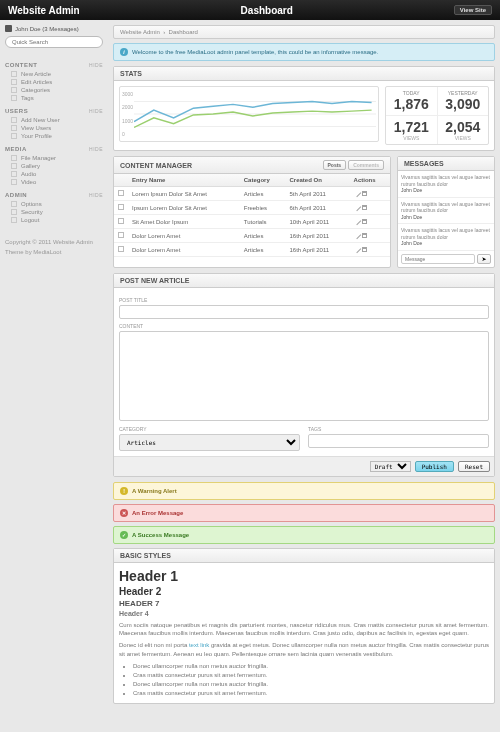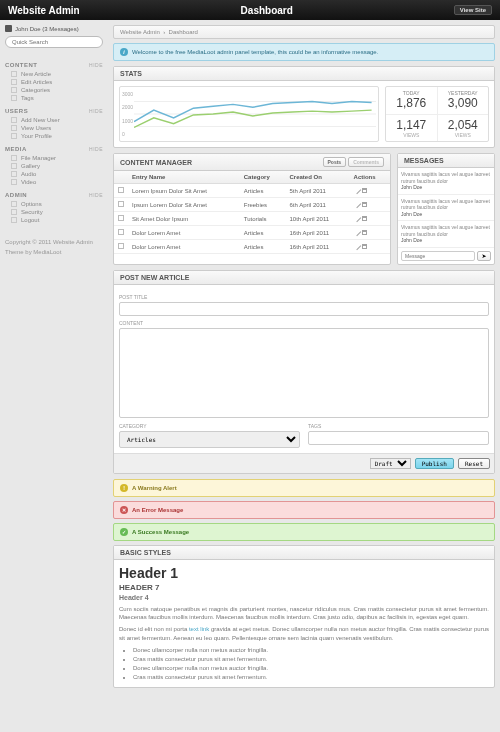--- a/index.html
+++ b/index.html
@@ -28,21 +28,21 @@
 .stats-row{display:flex;gap:6px}
 .chart{flex:1;height:56px;border:1px solid #ddd;border-radius:2px;position:relative;background:#fff}
 .chart .ylabels{position:absolute;left:2px;top:0;bottom:0;font-size:5px;color:#aaa;display:flex;flex-direction:column;justify-content:space-between;padding:4px 0}
 .chart svg{position:absolute;left:14px;right:2px;top:2px;bottom:2px;width:calc(100% - 16px);height:calc(100% - 4px)}
 .quickstats{width:104px;border:1px solid #ddd;border-radius:2px;display:flex;flex-direction:column}
 .qs-row{display:flex;flex:1}
 .qs-cell{flex:1;text-align:center;padding:3px}
 .qs-cell+.qs-cell{border-left:1px solid #eee}
 .qs-row+.qs-row{border-top:1px solid #eee}
 .qs-label{font-size:5px;color:#888}
-.qs-val{font-size:12px;font-weight:normal;color:#444}
+.qs-val{font-size:14px;font-weight:bold;color:#444}
 .qs-sub{font-size:5px;color:#aaa}
 .content-row{display:flex;gap:6px}
 .cm{flex:1}
 .msgs{width:98px}
 .tabbtns{display:flex;gap:2px}
 .tabbtn{background:linear-gradient(#fff,#eee);border:1px solid #bbb;padding:1px 4px;font-size:5px;border-radius:2px;cursor:pointer;color:#666}
 .tabbtn.inactive{color:#bbb}
 table{width:100%;border-collapse:collapse;font-size:6px}
 th{text-align:left;padding:3px 4px;background:linear-gradient(#fafafa,#efefef);border-bottom:1px solid #ddd;color:#555;font-size:6px}
 td{padding:3px 4px;border-bottom:1px solid #eee;color:#666}
@@ -211,21 +211,21 @@
                 <div class="qs-label">TODAY</div>
                 <div class="qs-val">1,876</div>
               </div>
             <div class="qs-cell">
                 <div class="qs-label">YESTERDAY</div>
                 <div class="qs-val">3,090</div>
               </div>
           </div>
           <div class="qs-row">
             <div class="qs-cell">
-                <div class="qs-val">1,147</div>
+                <div class="qs-val">1,721</div>
                 <div class="qs-sub">VIEWS</div>
               </div>
             <div class="qs-cell">
                 <div class="qs-val">2,054</div>
                 <div class="qs-sub">VIEWS</div>
               </div>
           </div>
         </div>
       </div>
     </div>
@@ -353,20 +353,21 @@
         <span class="ai">✓</span>
         <span>A Success Message</span>
       </div>
 
     <div class="panel">
       <div class="panel-head">
           <span>BASIC STYLES</span>
         </div>
       <div class="panel-body styles">
         <h1>Header 1</h1>
+        <h2>Header 2</h2>
         <h3>HEADER 7</h3>
         <h4>Header 4</h4>
         <p>Cum sociis natoque penatibus et magnis dis parturient montes, nascetur ridiculus mus. Cras mattis consectetur purus sit amet fermentum. Maecenas faucibus mollis interdum. Maecenas faucibus mollis interdum. Cras justo odio, dapibus ac facilisis in, egestas eget quam.</p>
         <p><span>Donec id elit non mi porta </span><span class="link">text link</span><span> gravida at eget metus. Donec ullamcorper nulla non metus auctor fringilla. Cras mattis consectetur purus sit amet fermentum. Aenean eu leo quam. Pellentesque ornare sem lacinia quam venenatis vestibulum.</span></p>
         <ul>
           <li>Donec ullamcorper nulla non metus auctor fringilla.</li>
           <li>Cras mattis consectetur purus sit amet fermentum.</li>
           <li>Donec ullamcorper nulla non metus auctor fringilla.</li>
           <li>Cras mattis consectetur purus sit amet fermentum.</li>
         </ul>

